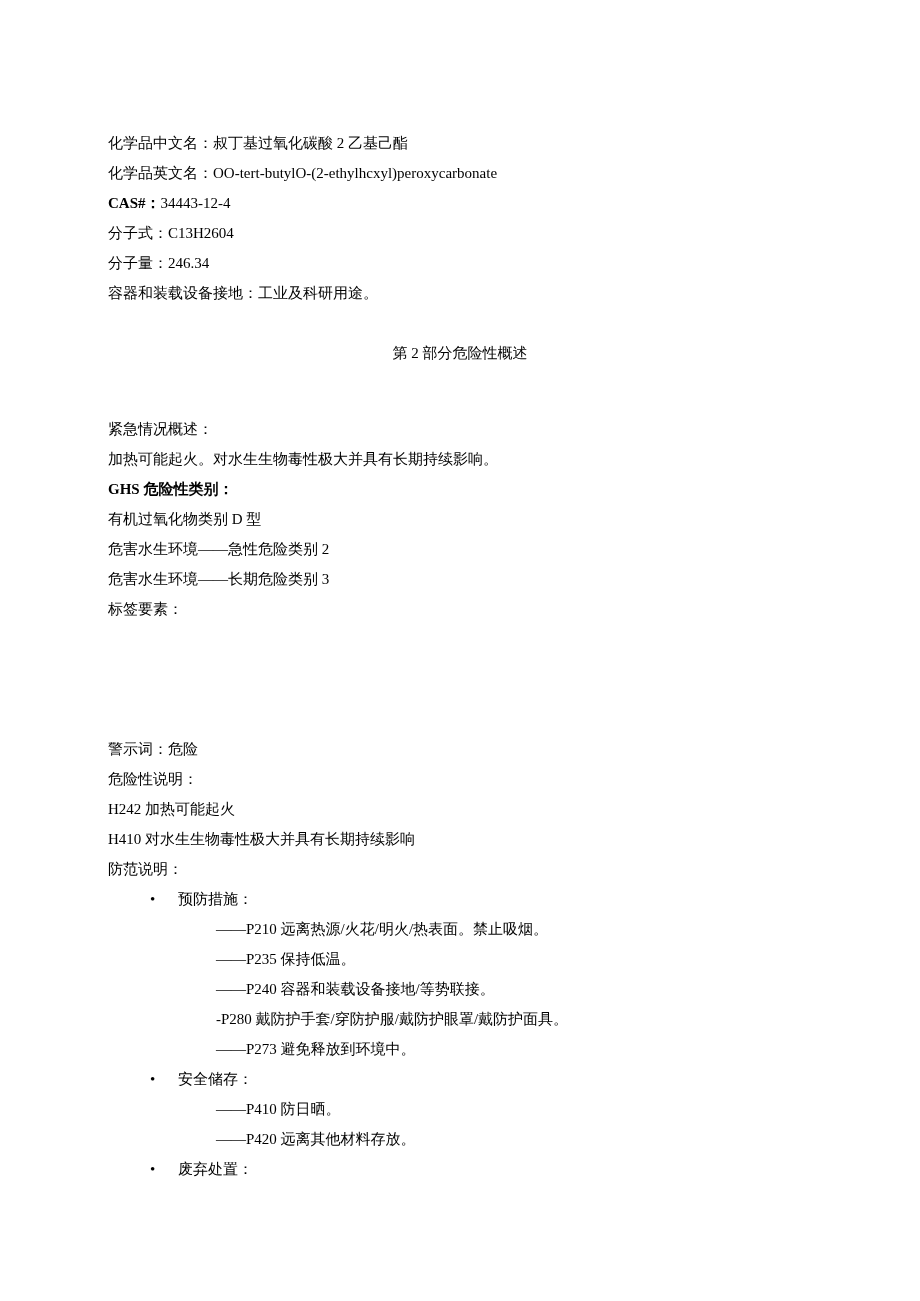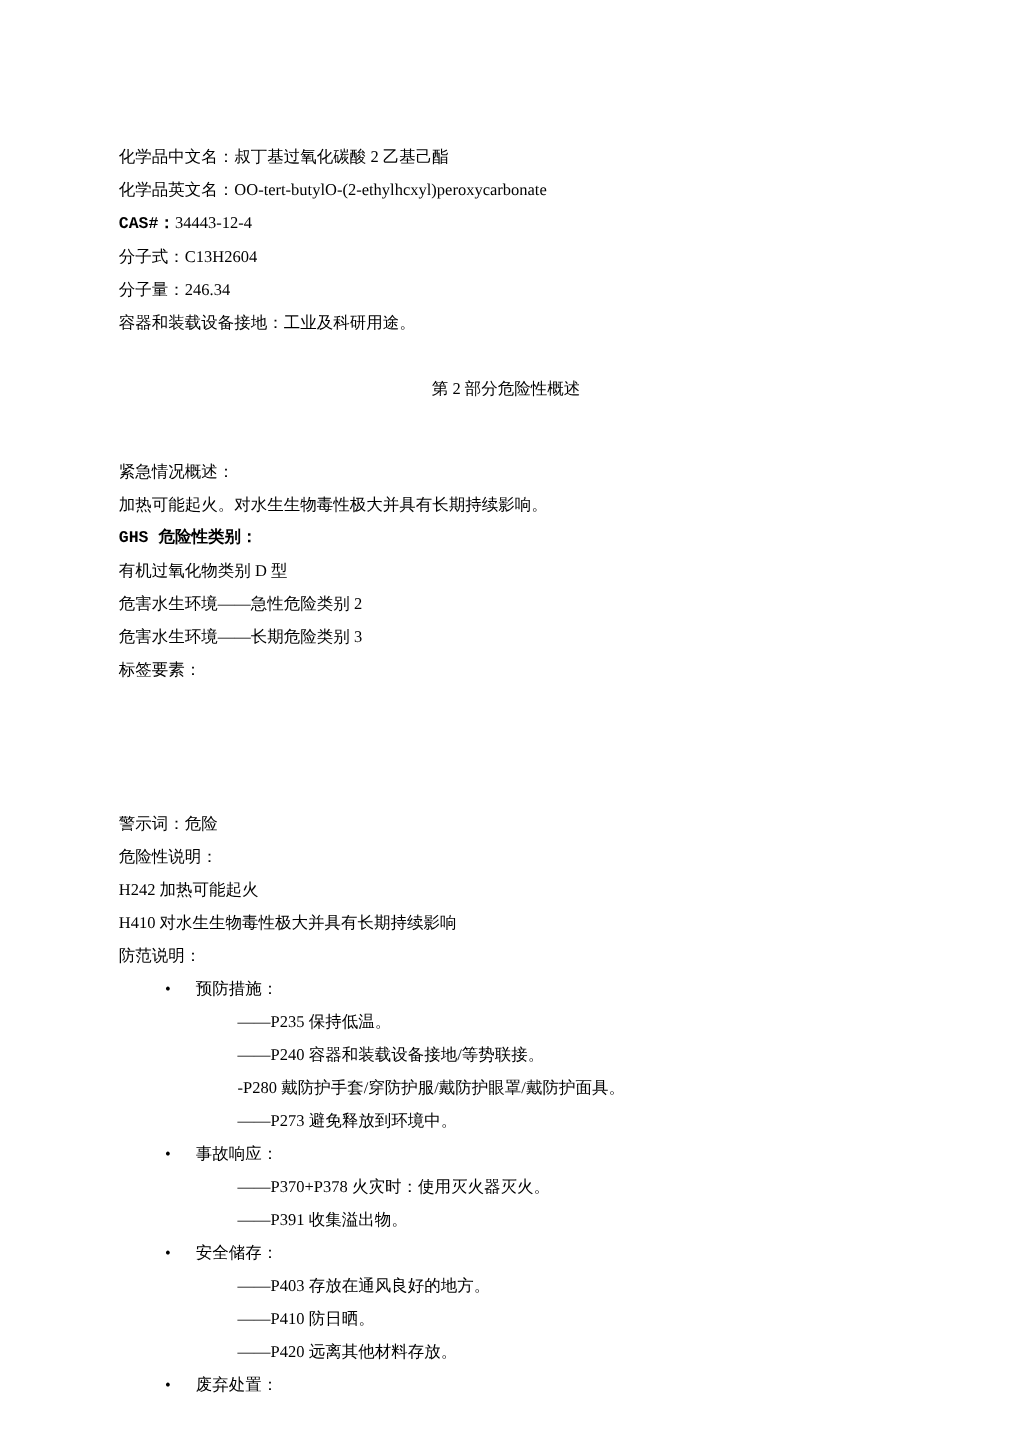--- a/index.html
+++ b/index.html
@@ -6,21 +6,21 @@
     body {
       font-family: "SimSun", "宋体", serif;
       font-size: 15px;
       line-height: 2.0;
       color: #000;
       background: #fff;
       padding: 128px 108px 60px 108px;
       width: 920px;
     }
     .field-line { }
-    .bold { font-weight: bold; font-family: Liberation Mono, monospace; }
+    .bold { font-weight: bold; font-family: Liberation Serif, serif; }
     .section-header {
       text-align: center;
       margin-top: 30px;
       margin-bottom: 46px;
     }
     .bullet-list {
       list-style: none;
       padding-left: 70px;
     }
     .bullet-item {
@@ -66,37 +66,30 @@
 <div class="field-line">危险性说明：</div>
 <div class="field-line">H242 加热可能起火</div>
 <div class="field-line">H410 对水生生物毒性极大并具有长期持续影响</div>
 
 <div class="field-line">防范说明：</div>
 
 <ul class="bullet-list">
   <li class="bullet-item">
     <span>预防措施：</span>
     <ul class="sub-list">
+      <li class="sub-item">——P210 远离热源/火花/明火/热表面。禁止吸烟。</li>
       <li class="sub-item">——P235 保持低温。</li>
       <li class="sub-item">——P240 容器和装载设备接地/等势联接。</li>
       <li class="sub-item">   -P280 戴防护手套/穿防护服/戴防护眼罩/戴防护面具。</li>
       <li class="sub-item">——P273 避免释放到环境中。</li>
     </ul>
   </li>
   <li class="bullet-item">
-    <span>事故响应：</span>
-    <ul class="sub-list">
-      <li class="sub-item">——P370+P378 火灾时：使用灭火器灭火。</li>
-      <li class="sub-item">——P391 收集溢出物。</li>
-    </ul>
-  </li>
-  <li class="bullet-item">
     <span>安全储存：</span>
     <ul class="sub-list">
-      <li class="sub-item">——P403 存放在通风良好的地方。</li>
       <li class="sub-item">——P410 防日晒。</li>
       <li class="sub-item">——P420 远离其他材料存放。</li>
     </ul>
   </li>
   <li class="bullet-item">
     <span>废弃处置：</span>
     
   </li>
 </ul>
 

